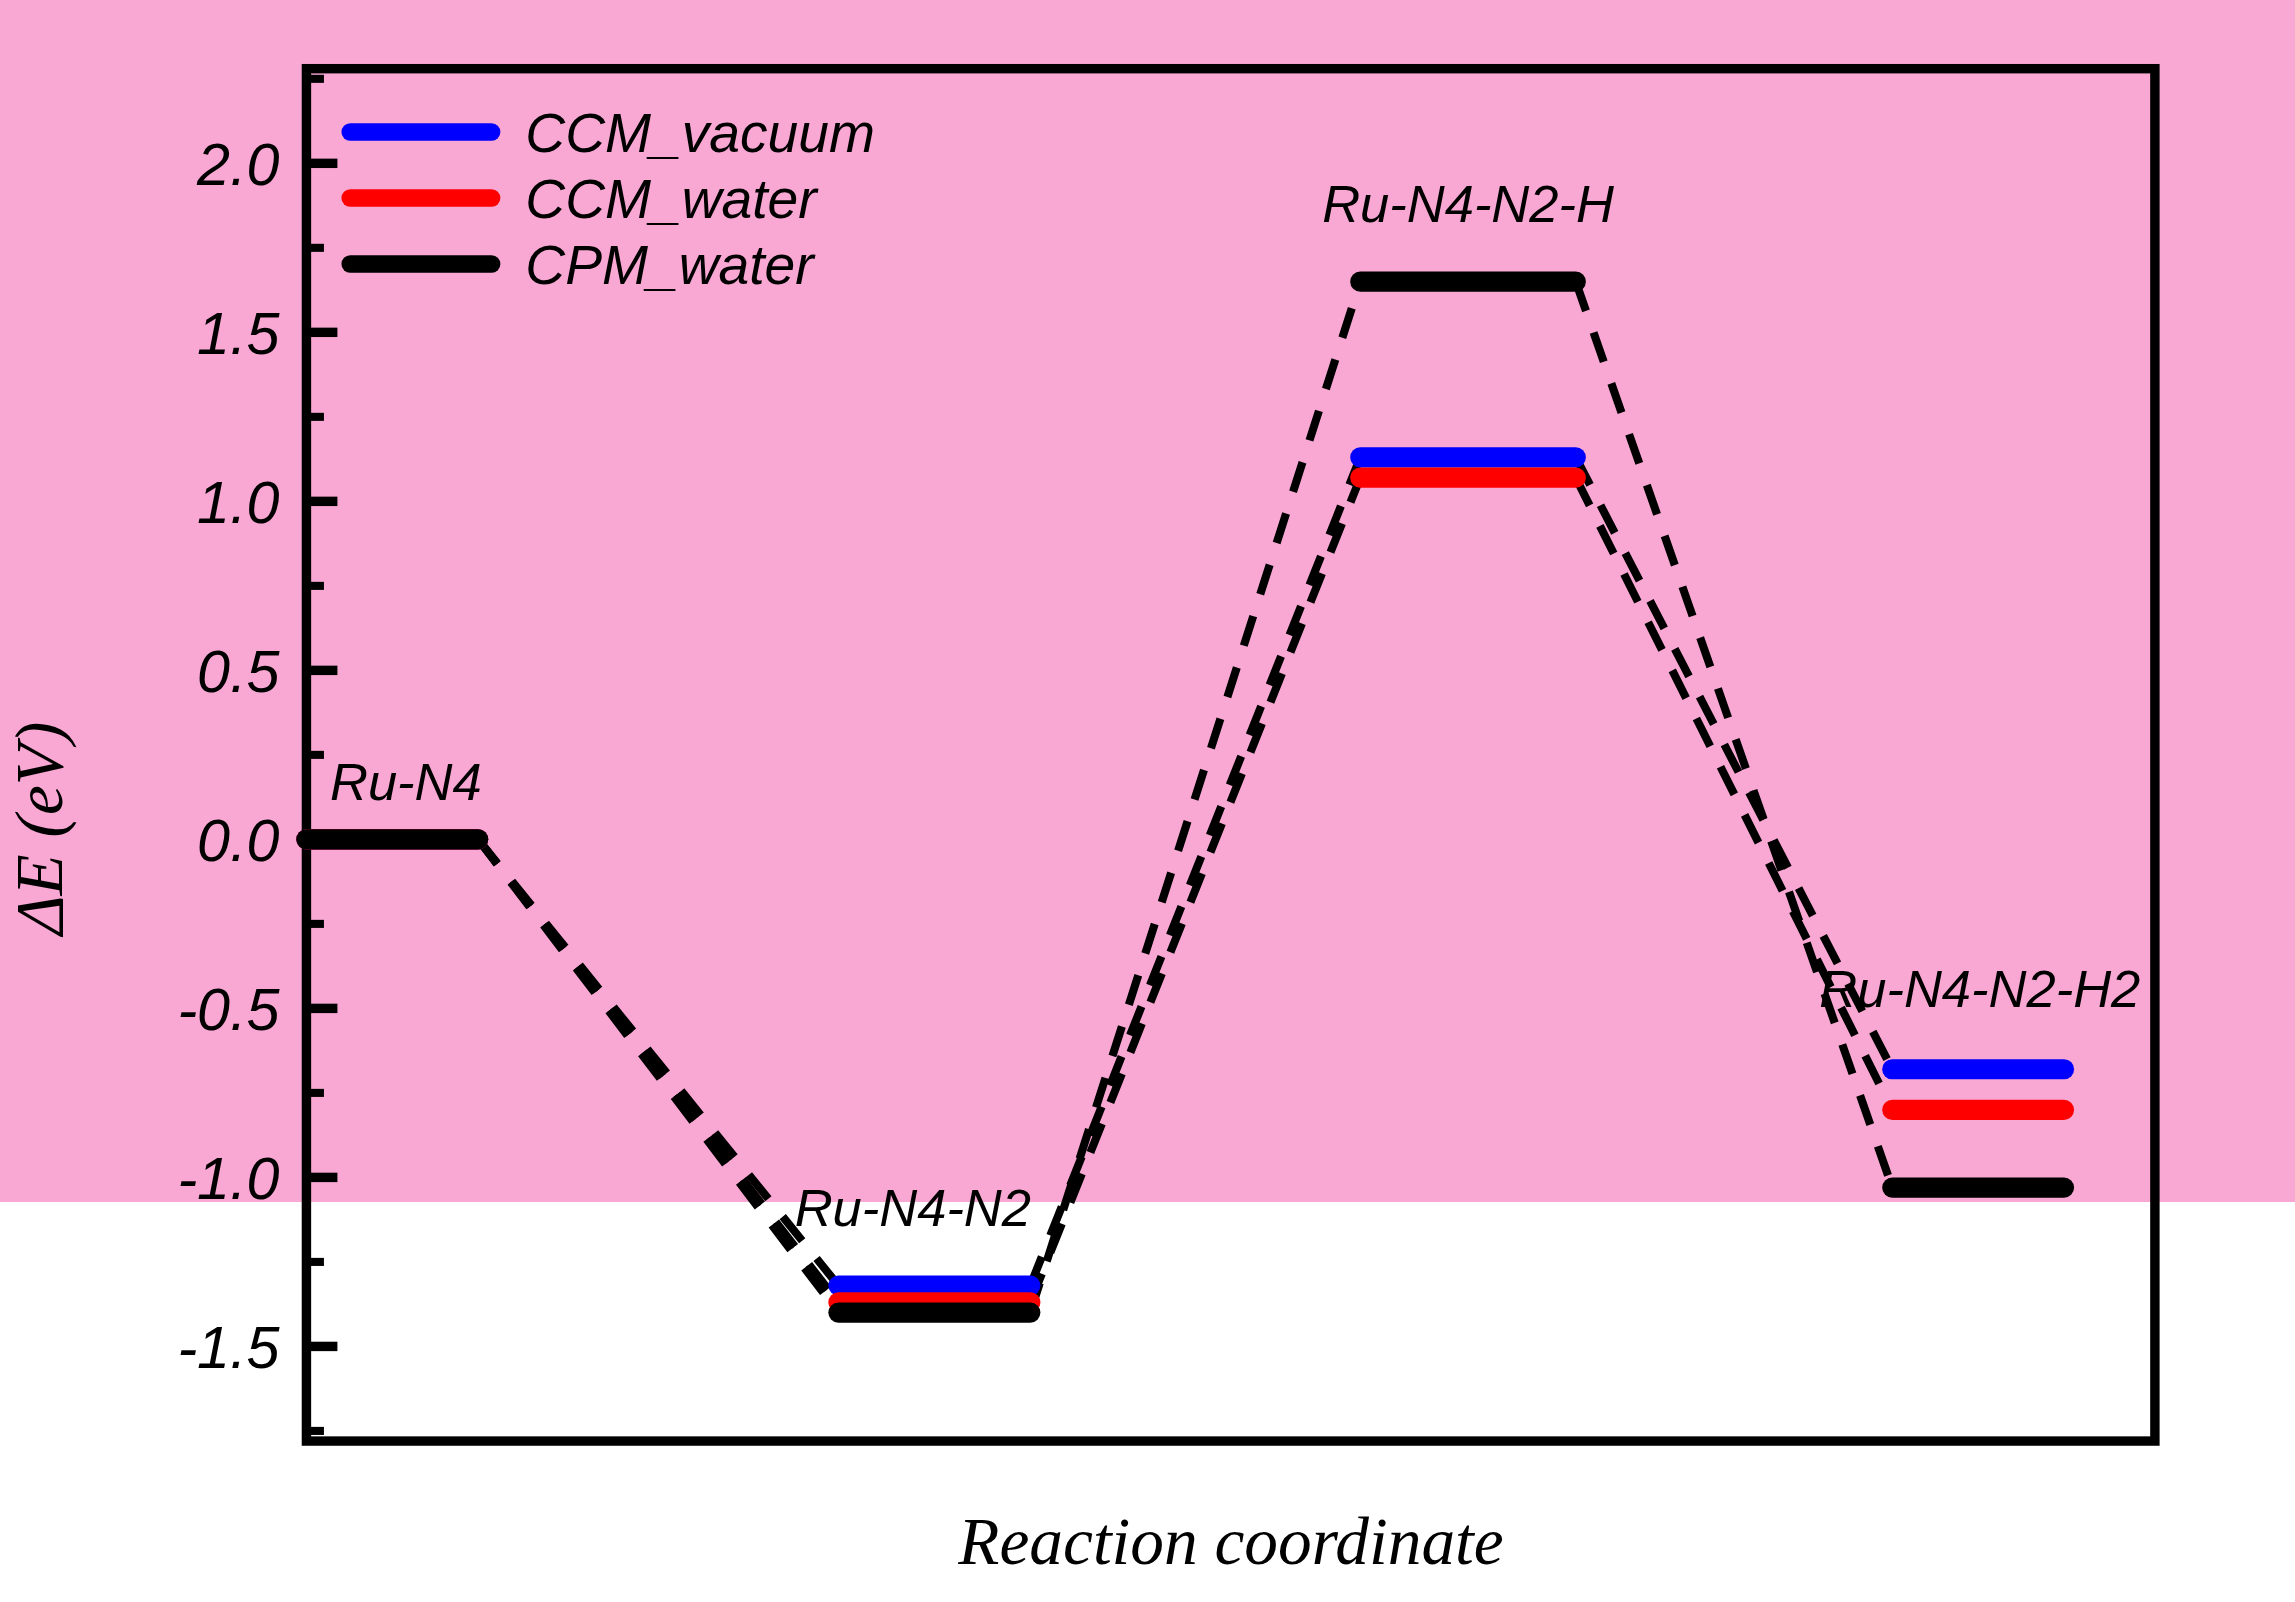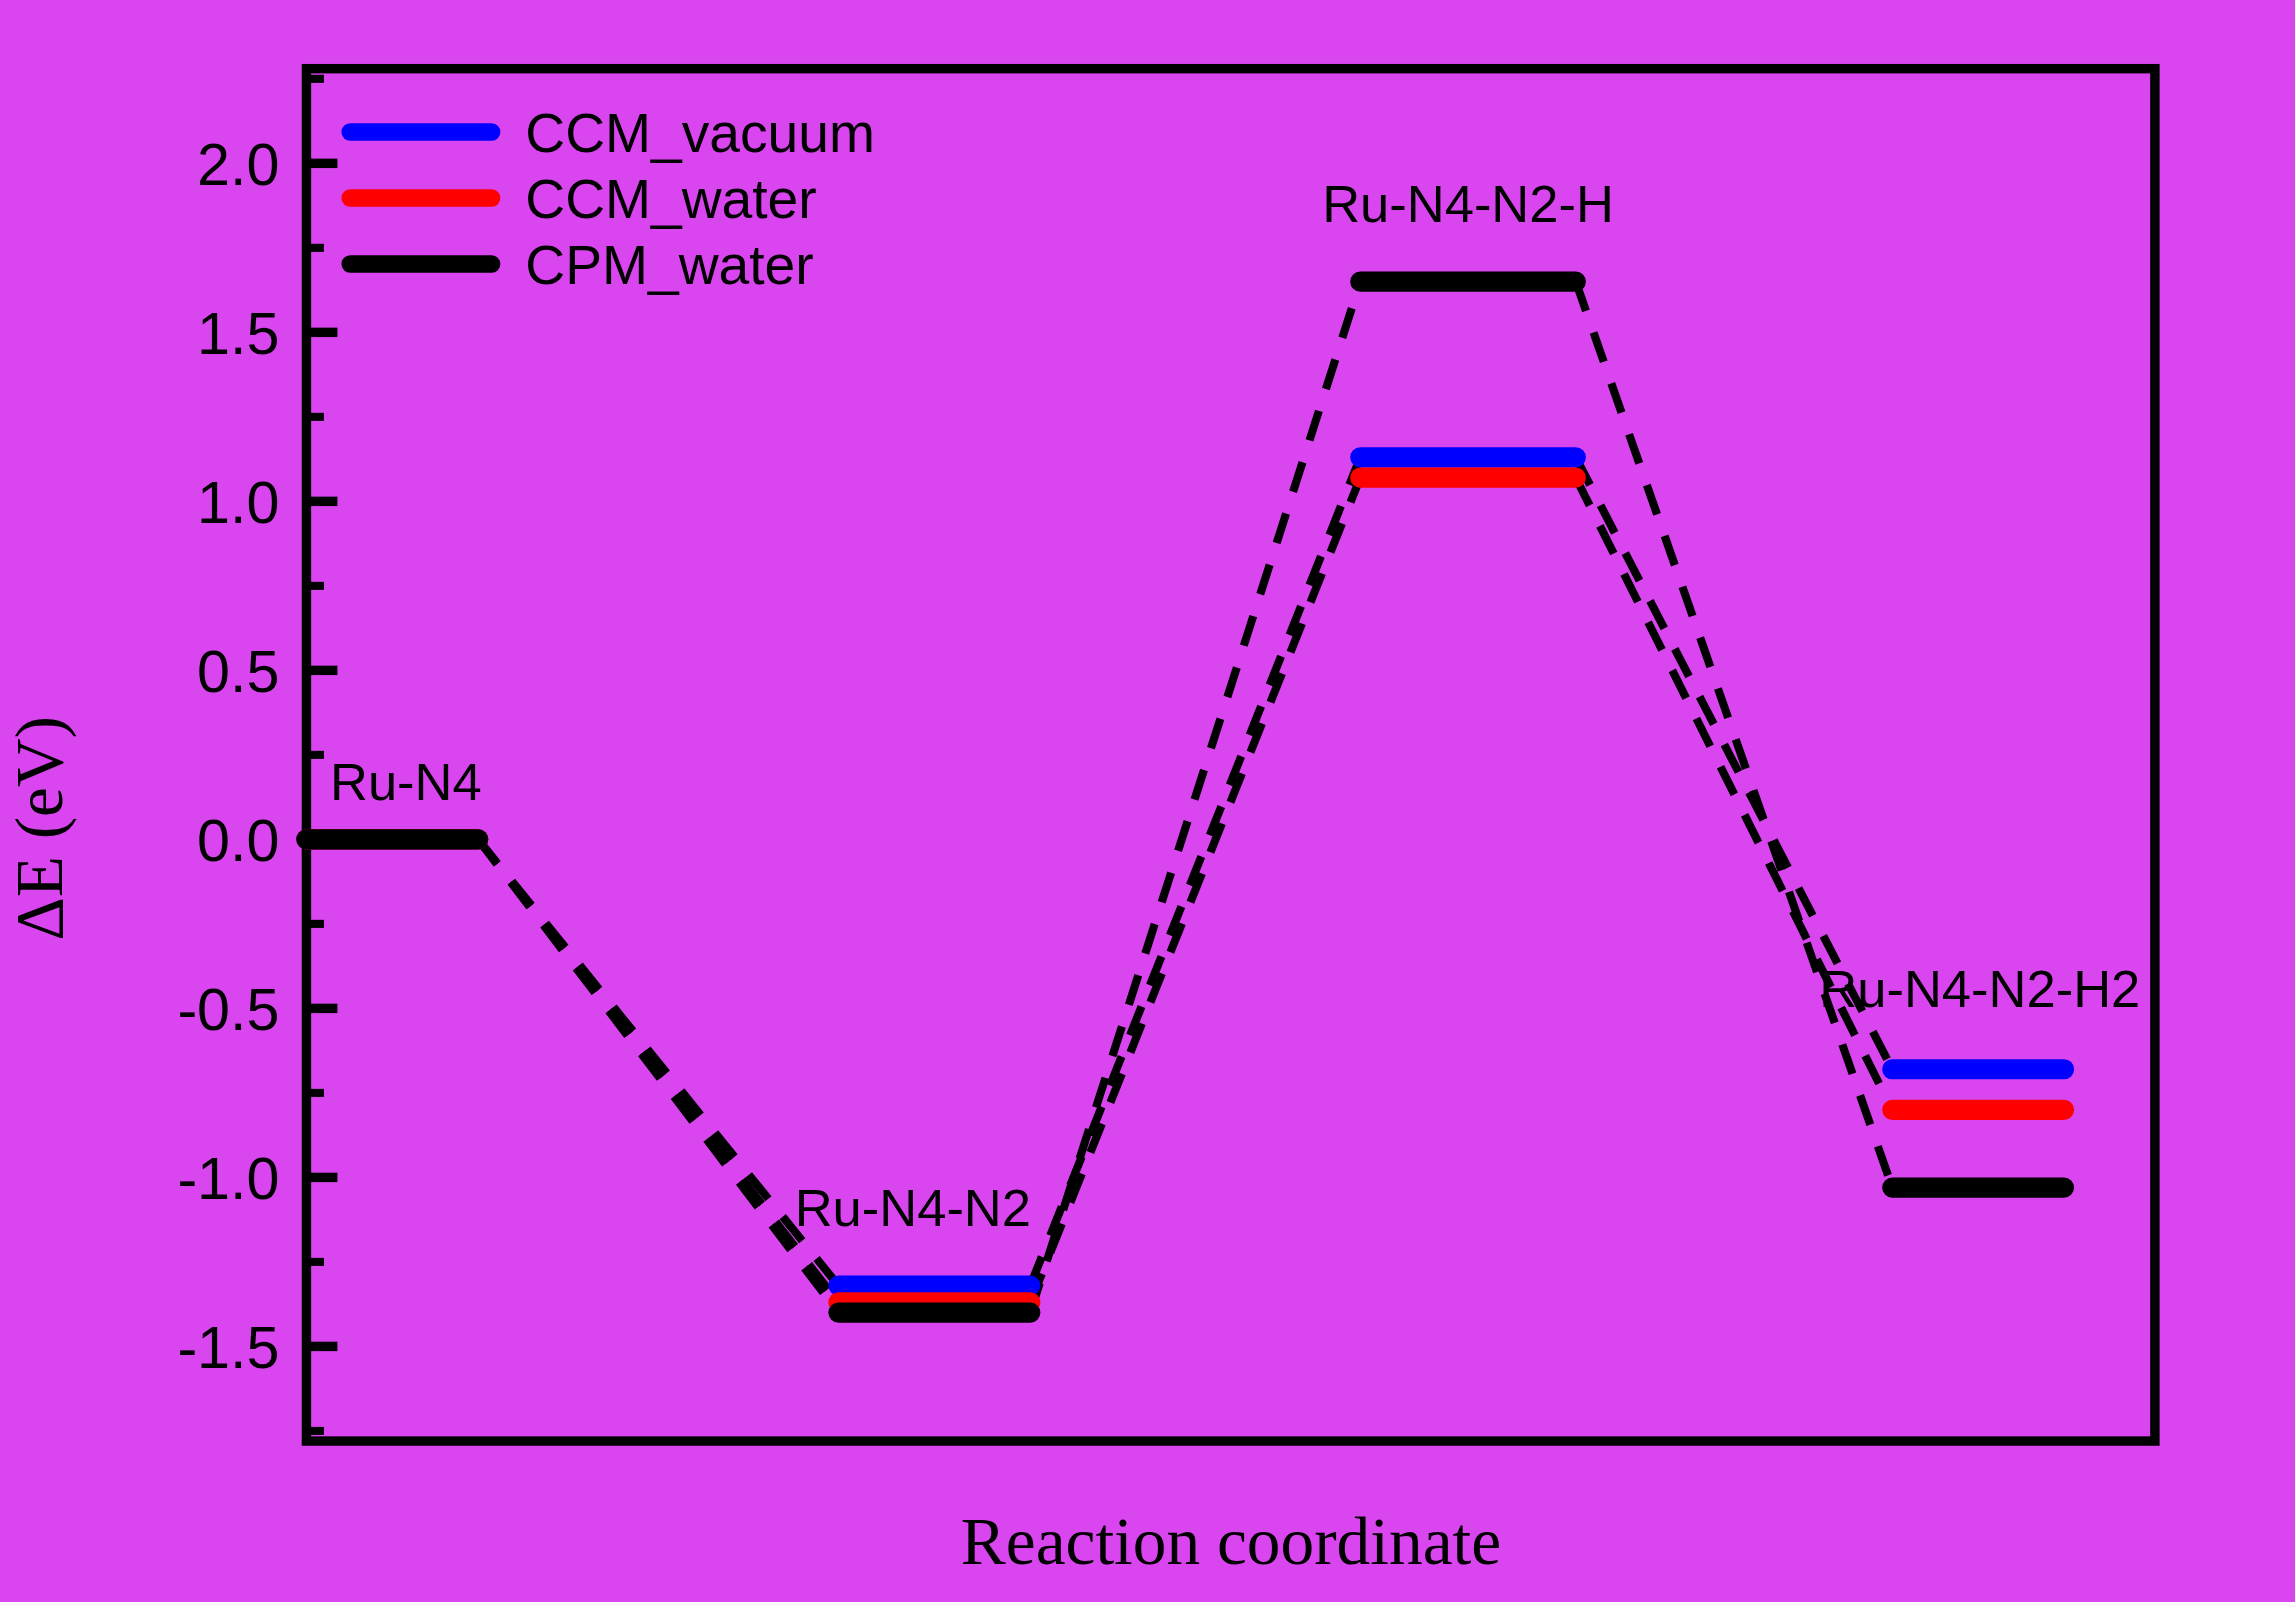--- a/index.html
+++ b/index.html
@@ -1,17 +1,17 @@
 <!DOCTYPE html>
 <html style="font-size:10.8px"><head>
 <meta charset="utf-8">
 <style>
   html,body{margin:0;padding:0;background:#ffffff;}
   body{width:2295px;height:1602px;overflow:hidden;font-family:"Liberation Sans",sans-serif;}
-  #chart-root{position:relative;width:2295px;height:1602px;background:#d946ef;}
+  #chart-root{position:relative;width:2295px;height:1202px;background:#f9a8d4;font-style:italic;}
   svg{display:block;}
   .tick-label{font-family:"Liberation Sans",sans-serif;font-size:88px;fill:#000;}
   .axis-title{font-family:"Liberation Serif",serif;font-size:100px;fill:#000;}
   .state-label{font-family:"Liberation Sans",sans-serif;font-size:78px;fill:#000;}
   .legend-label{font-family:"Liberation Sans",sans-serif;font-size:82px;fill:#000;}
 </style>
 </head>
 <body>
 
 <div id="chart-root">

